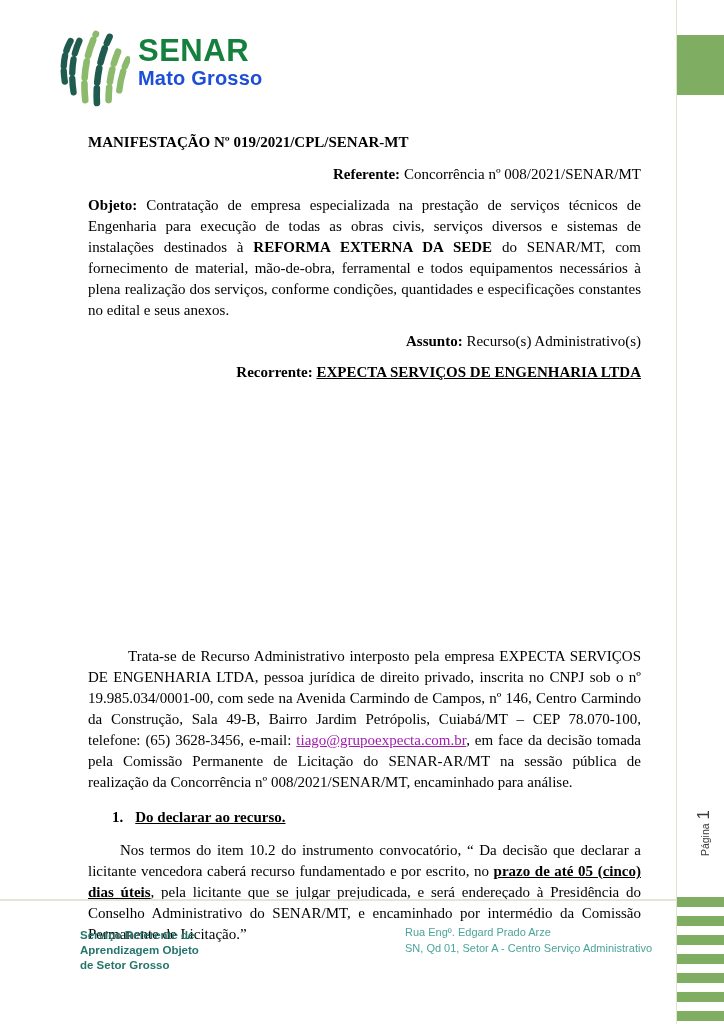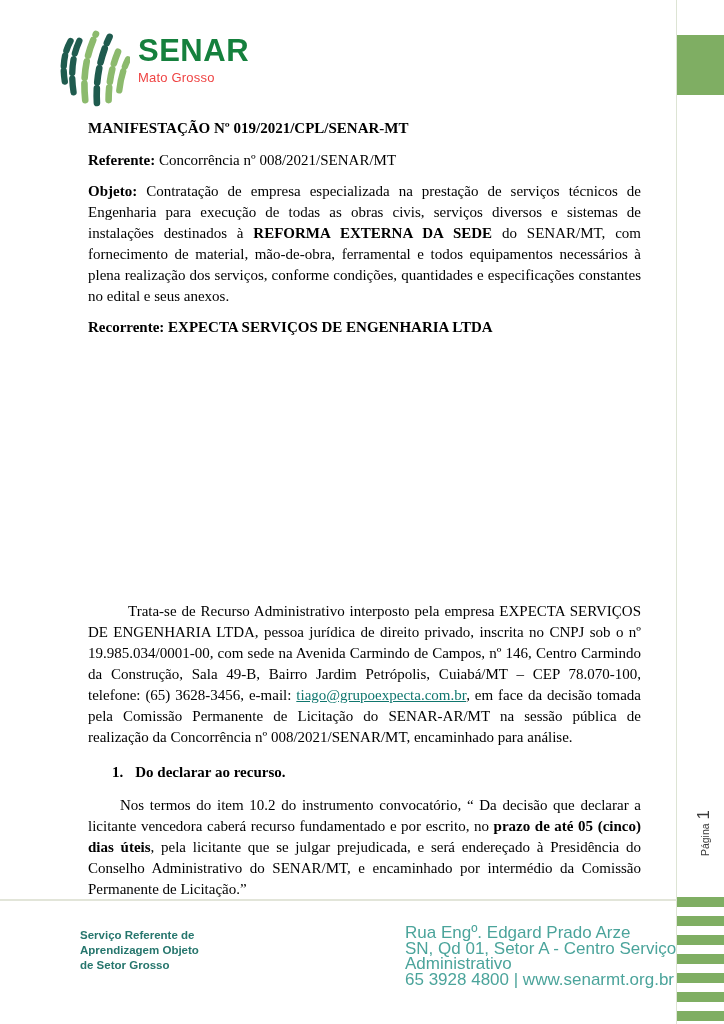--- a/index.html
+++ b/index.html
@@ -17,40 +17,40 @@
     transform:rotate(-90deg);transform-origin:50% 50%;
     font-family:"Liberation Sans",sans-serif;color:#3a3a3a;
     display:flex;align-items:baseline;justify-content:center;gap:4px;}
   .pagina-word{font-size:10.5px;}
   .pagina-num{font-size:17px;}
 
   
   .logo{position:absolute;left:58px;top:27px;display:flex;align-items:flex-start;}
   .logo-text{margin-left:8px;font-family:"Liberation Sans",sans-serif;}
   .logo-brand{color:#15803d;font-weight:bold;font-size:31px;line-height:33px;margin-top:7px;letter-spacing:0.5px;}
-  .logo-region{color:#ef4444;font-size:13px;line-height:22px;letter-spacing:0.2px;}
+  .logo-region{color:#1d4ed8;font-size:20px;line-height:22px;letter-spacing:0.2px;font-weight:bold;}
 
   
   .content{position:absolute;left:88px;top:118px;width:553px;font-size:15px;line-height:21px;}
   .content p{margin:0 0 10px;text-align:justify;}
-  .content .one-line{text-align:left;}
+  .content .one-line{text-align:right;}
   .b{font-weight:bold;}
-  .u{}
-  .doc-title{font-size:15px;font-weight:bold;margin:0 0 11px;text-align:left;}
+  .u{text-decoration:underline;}
+  .doc-title{font-size:15px;font-weight:bold;margin:14px 0 11px;text-align:left;}
   .intro{margin-top:263px !important;text-indent:40px;}
   .quote{text-indent:32px;}
   .section-heading{margin:14px 0 12px 24px;font-weight:bold;font-size:15px;display:flex;gap:12px;text-align:left;}
-  .email-link{color:#0f766e;text-decoration:underline;cursor:pointer;}
+  .email-link{color:#a21caf;text-decoration:underline;cursor:pointer;}
 
   
   .footer-divider{position:absolute;left:0;top:899px;width:677px;height:2px;background:#e2e5d9;}
   .footer-org{position:absolute;left:80px;top:928px;color:#26766d;font-family:"Liberation Sans",sans-serif;
     font-weight:bold;font-size:11.5px;line-height:15px;}
   .footer-addr{position:absolute;left:405px;top:925px;color:#4ba49b;font-family:"Liberation Sans",sans-serif;
-    font-size:17px;line-height:15.5px;}
+    font-size:11px;line-height:15.5px;}
 </style>
 </head>
 <body>
 
 <div class="page">
 
   <div class="edge-line"></div>
   <div class="corner-block"></div>
   <div class="bottom-stripes"></div>
 
@@ -78,20 +78,21 @@
 
   <div class="content">
 
     <h1 class="doc-title">MANIFESTAÇÃO Nº 019/2021/CPL/SENAR-MT</h1>
 
     <p class="one-line"><span class="b">Referente:</span><span> Concorrência nº 008/2021/SENAR/MT</span></p>
 
 
     <p><span class="b">Objeto:</span><span> Contratação de empresa especializada na prestação de serviços técnicos de Engenharia para execução de todas as obras civis, serviços diversos e sistemas de instalações destinados à </span><span class="b">REFORMA EXTERNA DA SEDE</span><span> do SENAR/MT, com fornecimento de material, mão-de-obra, ferramental e todos equipamentos necessários à plena realização dos serviços, conforme condições, quantidades e especificações constantes no edital e seus anexos.</span></p>
 
+    <p class="one-line"><span class="b">Assunto:</span><span> Recurso(s) Administrativo(s)</span></p>
 
     <p class="one-line"><span class="b">Recorrente: </span><span class="b u">EXPECTA SERVIÇOS DE ENGENHARIA LTDA</span></p>
 
     <p class="intro"><span>Trata-se de Recurso Administrativo interposto pela empresa EXPECTA SERVIÇOS DE ENGENHARIA LTDA, pessoa jurídica de direito privado, inscrita no CNPJ sob o nº 19.985.034/0001-00, com sede na Avenida Carmindo de Campos, nº 146, Centro Carmindo da Construção, Sala 49-B, Bairro Jardim Petrópolis, Cuiabá/MT – CEP 78.070-100, telefone: (65) 3628-3456, e-mail: </span><span class="email-link">tiago@grupoexpecta.com.br</span><span>, em face da decisão tomada pela Comissão Permanente de Licitação do SENAR-AR/MT na sessão pública de realização da Concorrência nº 008/2021/SENAR/MT, encaminhado para análise.</span></p>
 
     <div class="section-heading">
       <span>1.</span>
       <span class="u">Do declarar ao recurso.</span>
     </div>
 
@@ -102,16 +103,15 @@
 
   <div class="footer-org">
     <div>Serviço Referente de</div>
     <div>Aprendizagem Objeto</div>
     <div>de Setor Grosso</div>
   </div>
 
   <div class="footer-addr">
     <div>Rua Engº. Edgard Prado Arze</div>
     <div>SN, Qd 01, Setor A - Centro Serviço Administrativo</div>
-    <div>65 3928 4800 | www.senarmt.org.br</div>
   </div>
 
 </div>
 
 </body></html>

